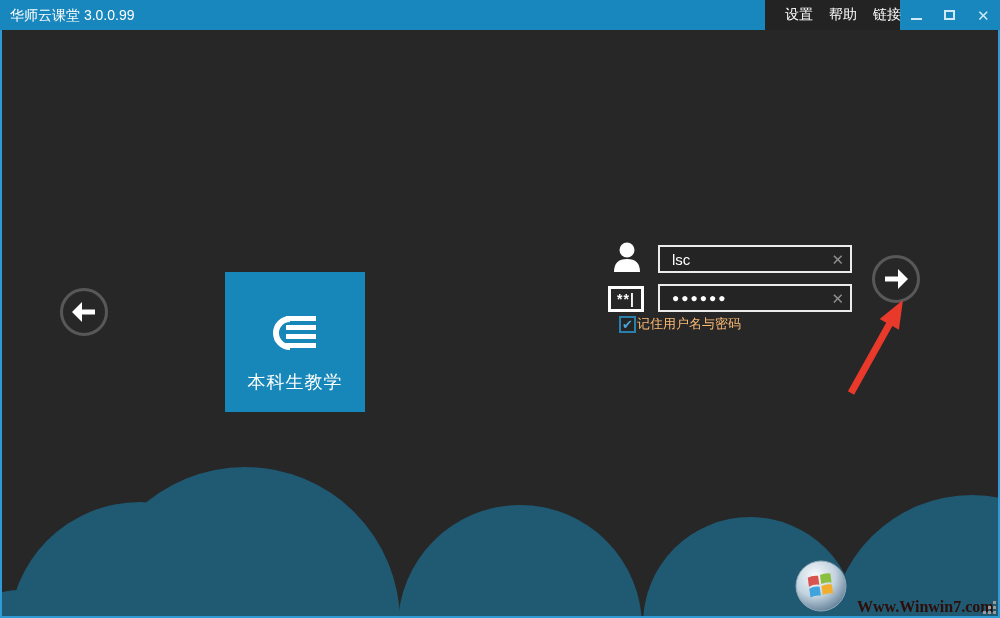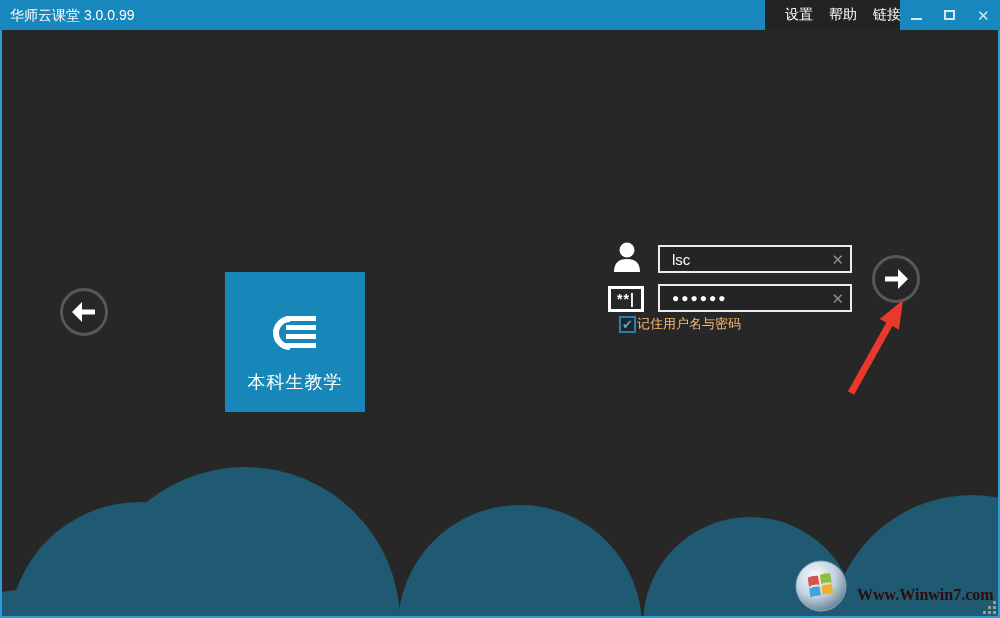--- a/index.html
+++ b/index.html
@@ -54,21 +54,21 @@
   
   .annotation{position:absolute;left:0;top:0;width:1000px;height:618px;z-index:20;pointer-events:none;}
 
   
   .watermark{position:absolute;left:795px;top:558px;width:200px;height:56px;z-index:15;}
   .wm-logo{position:absolute;left:0;top:2px;}
   .wm-brand{position:absolute;left:53px;top:1px;font-size:24px;font-weight:bold;white-space:nowrap;letter-spacing:0px;}
   .wm-win{color:#e5571a;}
   .wm-seven{color:#2f91ad;}
   .wm-cn{color:#a02a20;}
-  .wm-url{position:absolute;left:62px;top:28px;font-family:"Liberation Serif",serif;font-weight:bold;font-size:16px;color:#2e0d08;white-space:nowrap;}
+  .wm-url{position:absolute;left:62px;top:40px;font-family:"Liberation Serif",serif;font-weight:bold;font-size:16px;color:#2e0d08;white-space:nowrap;}
 
   
   .grip{position:absolute;right:3px;bottom:3px;z-index:45;}
 </style>
 </head>
 <body>
 
 <div class="app">
 
   <svg class="clouds" viewBox="0 0 1000 160" preserveAspectRatio="none">

